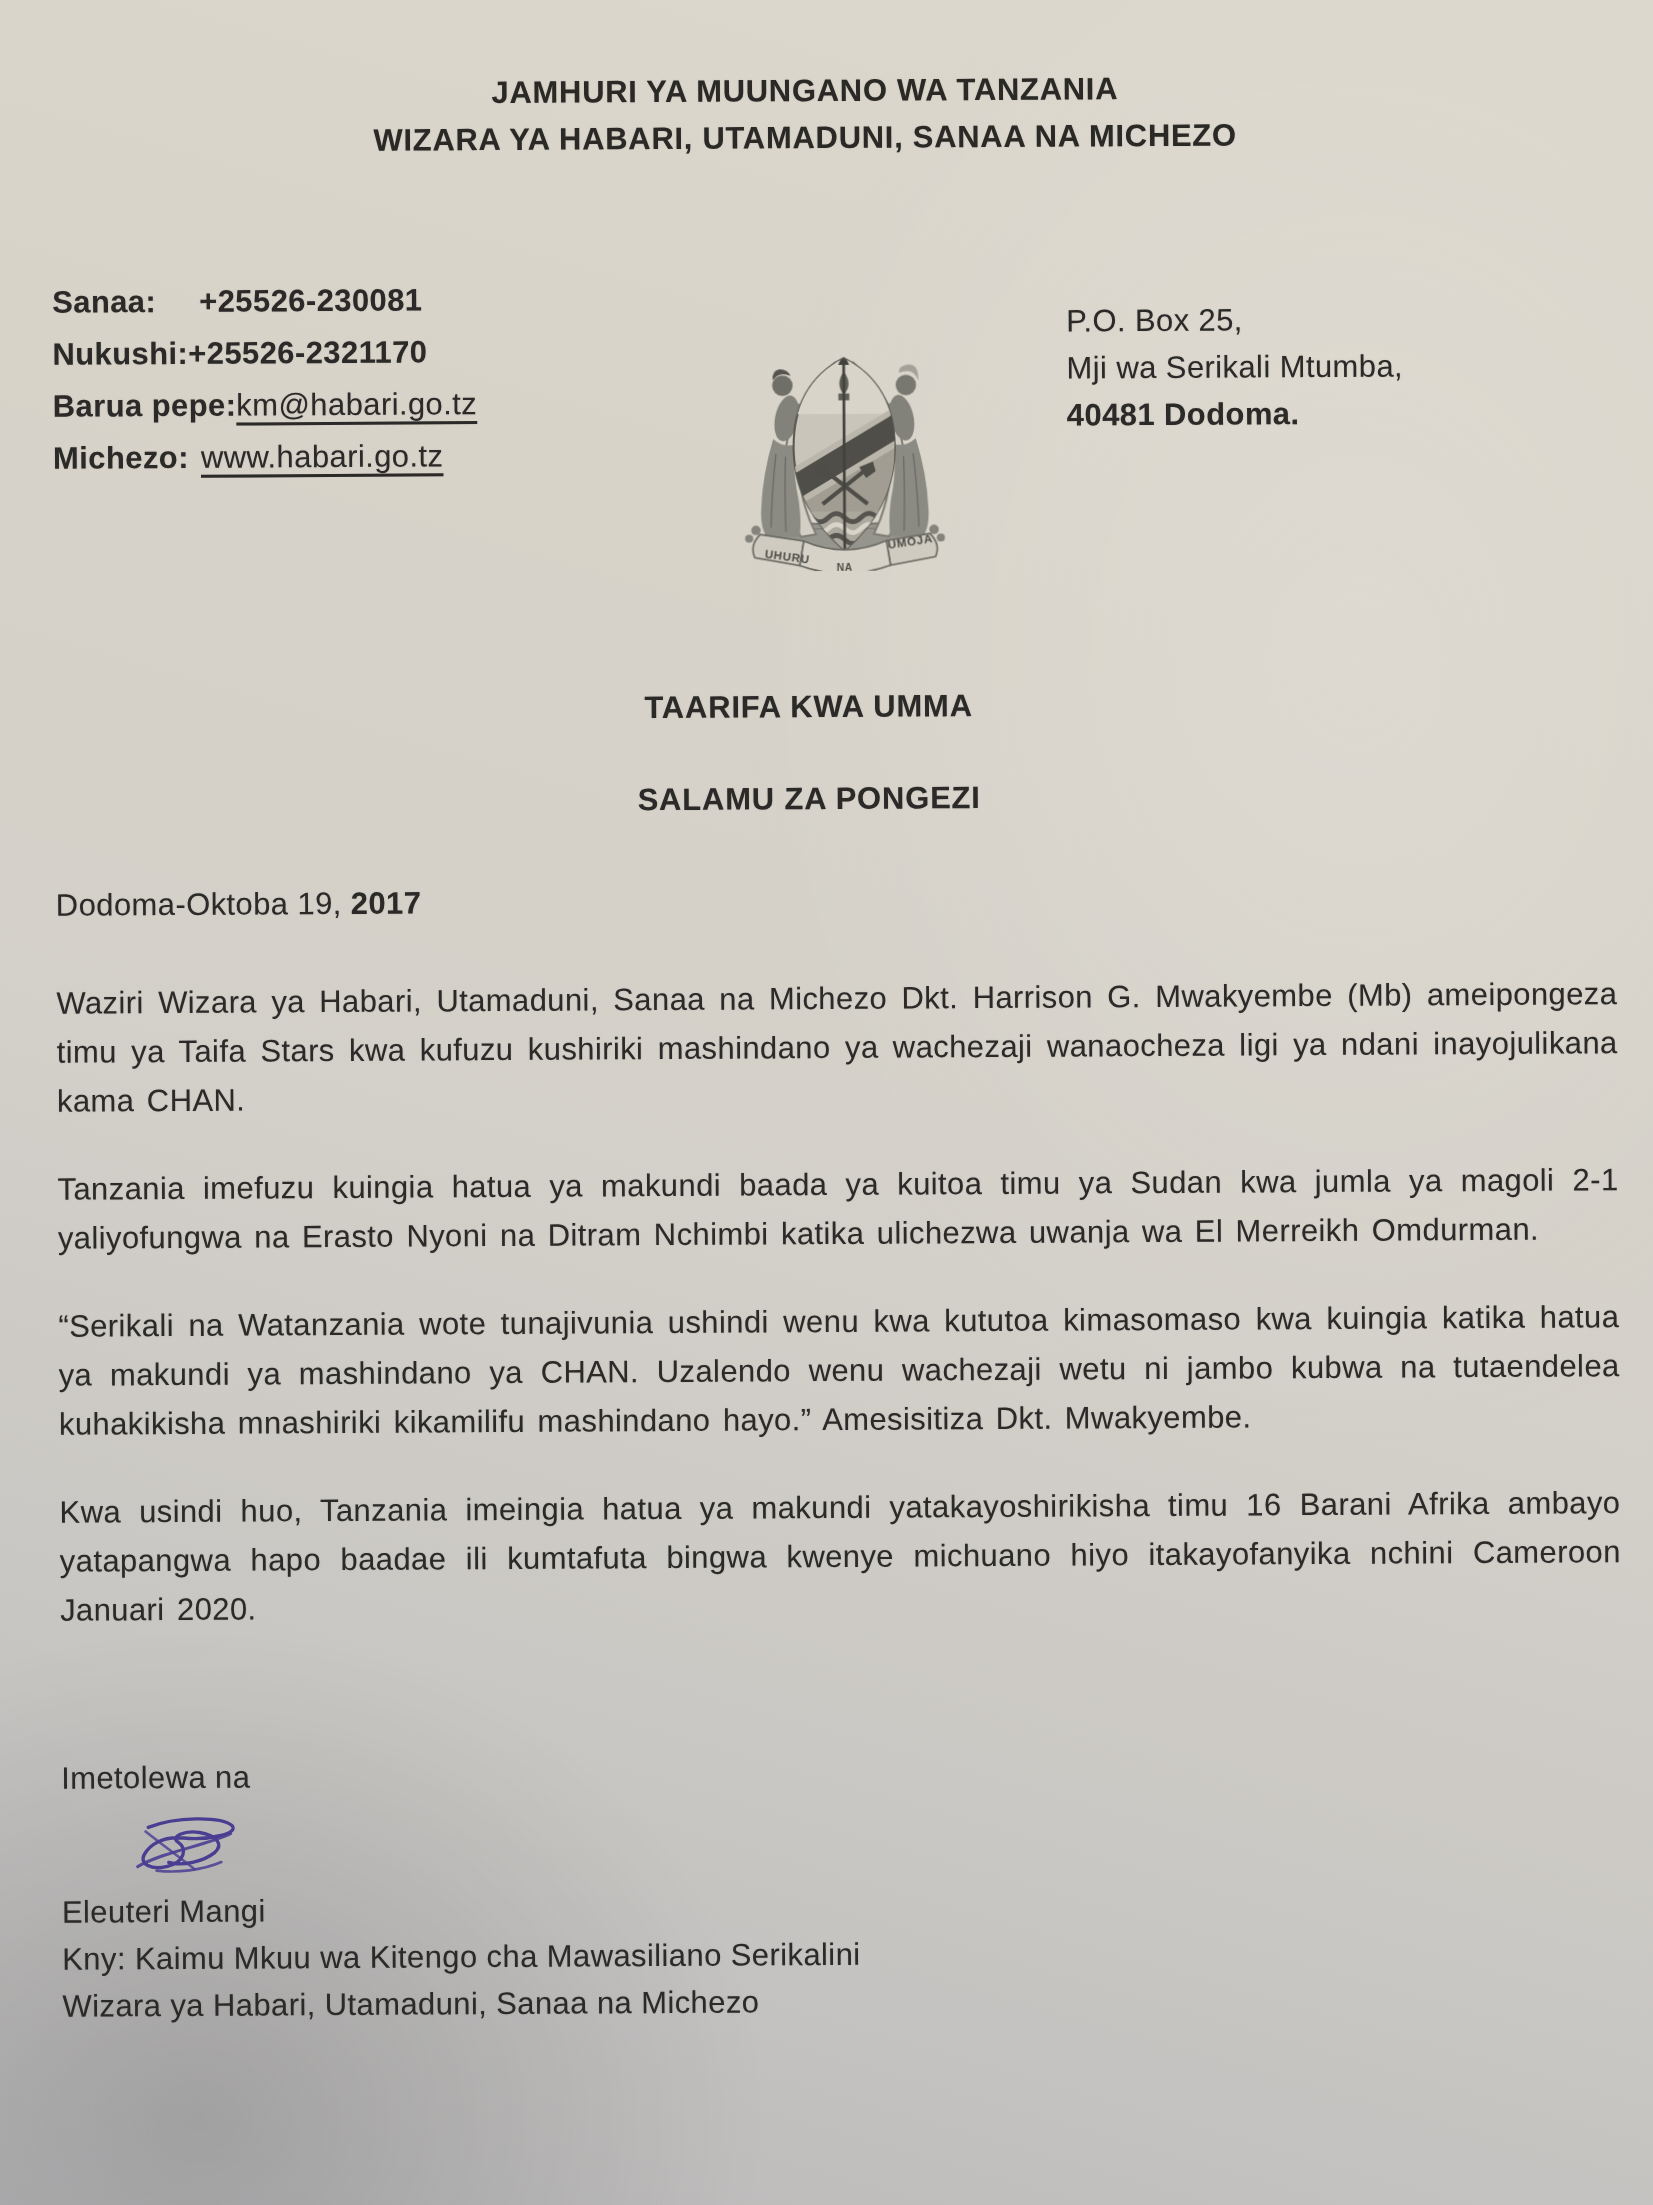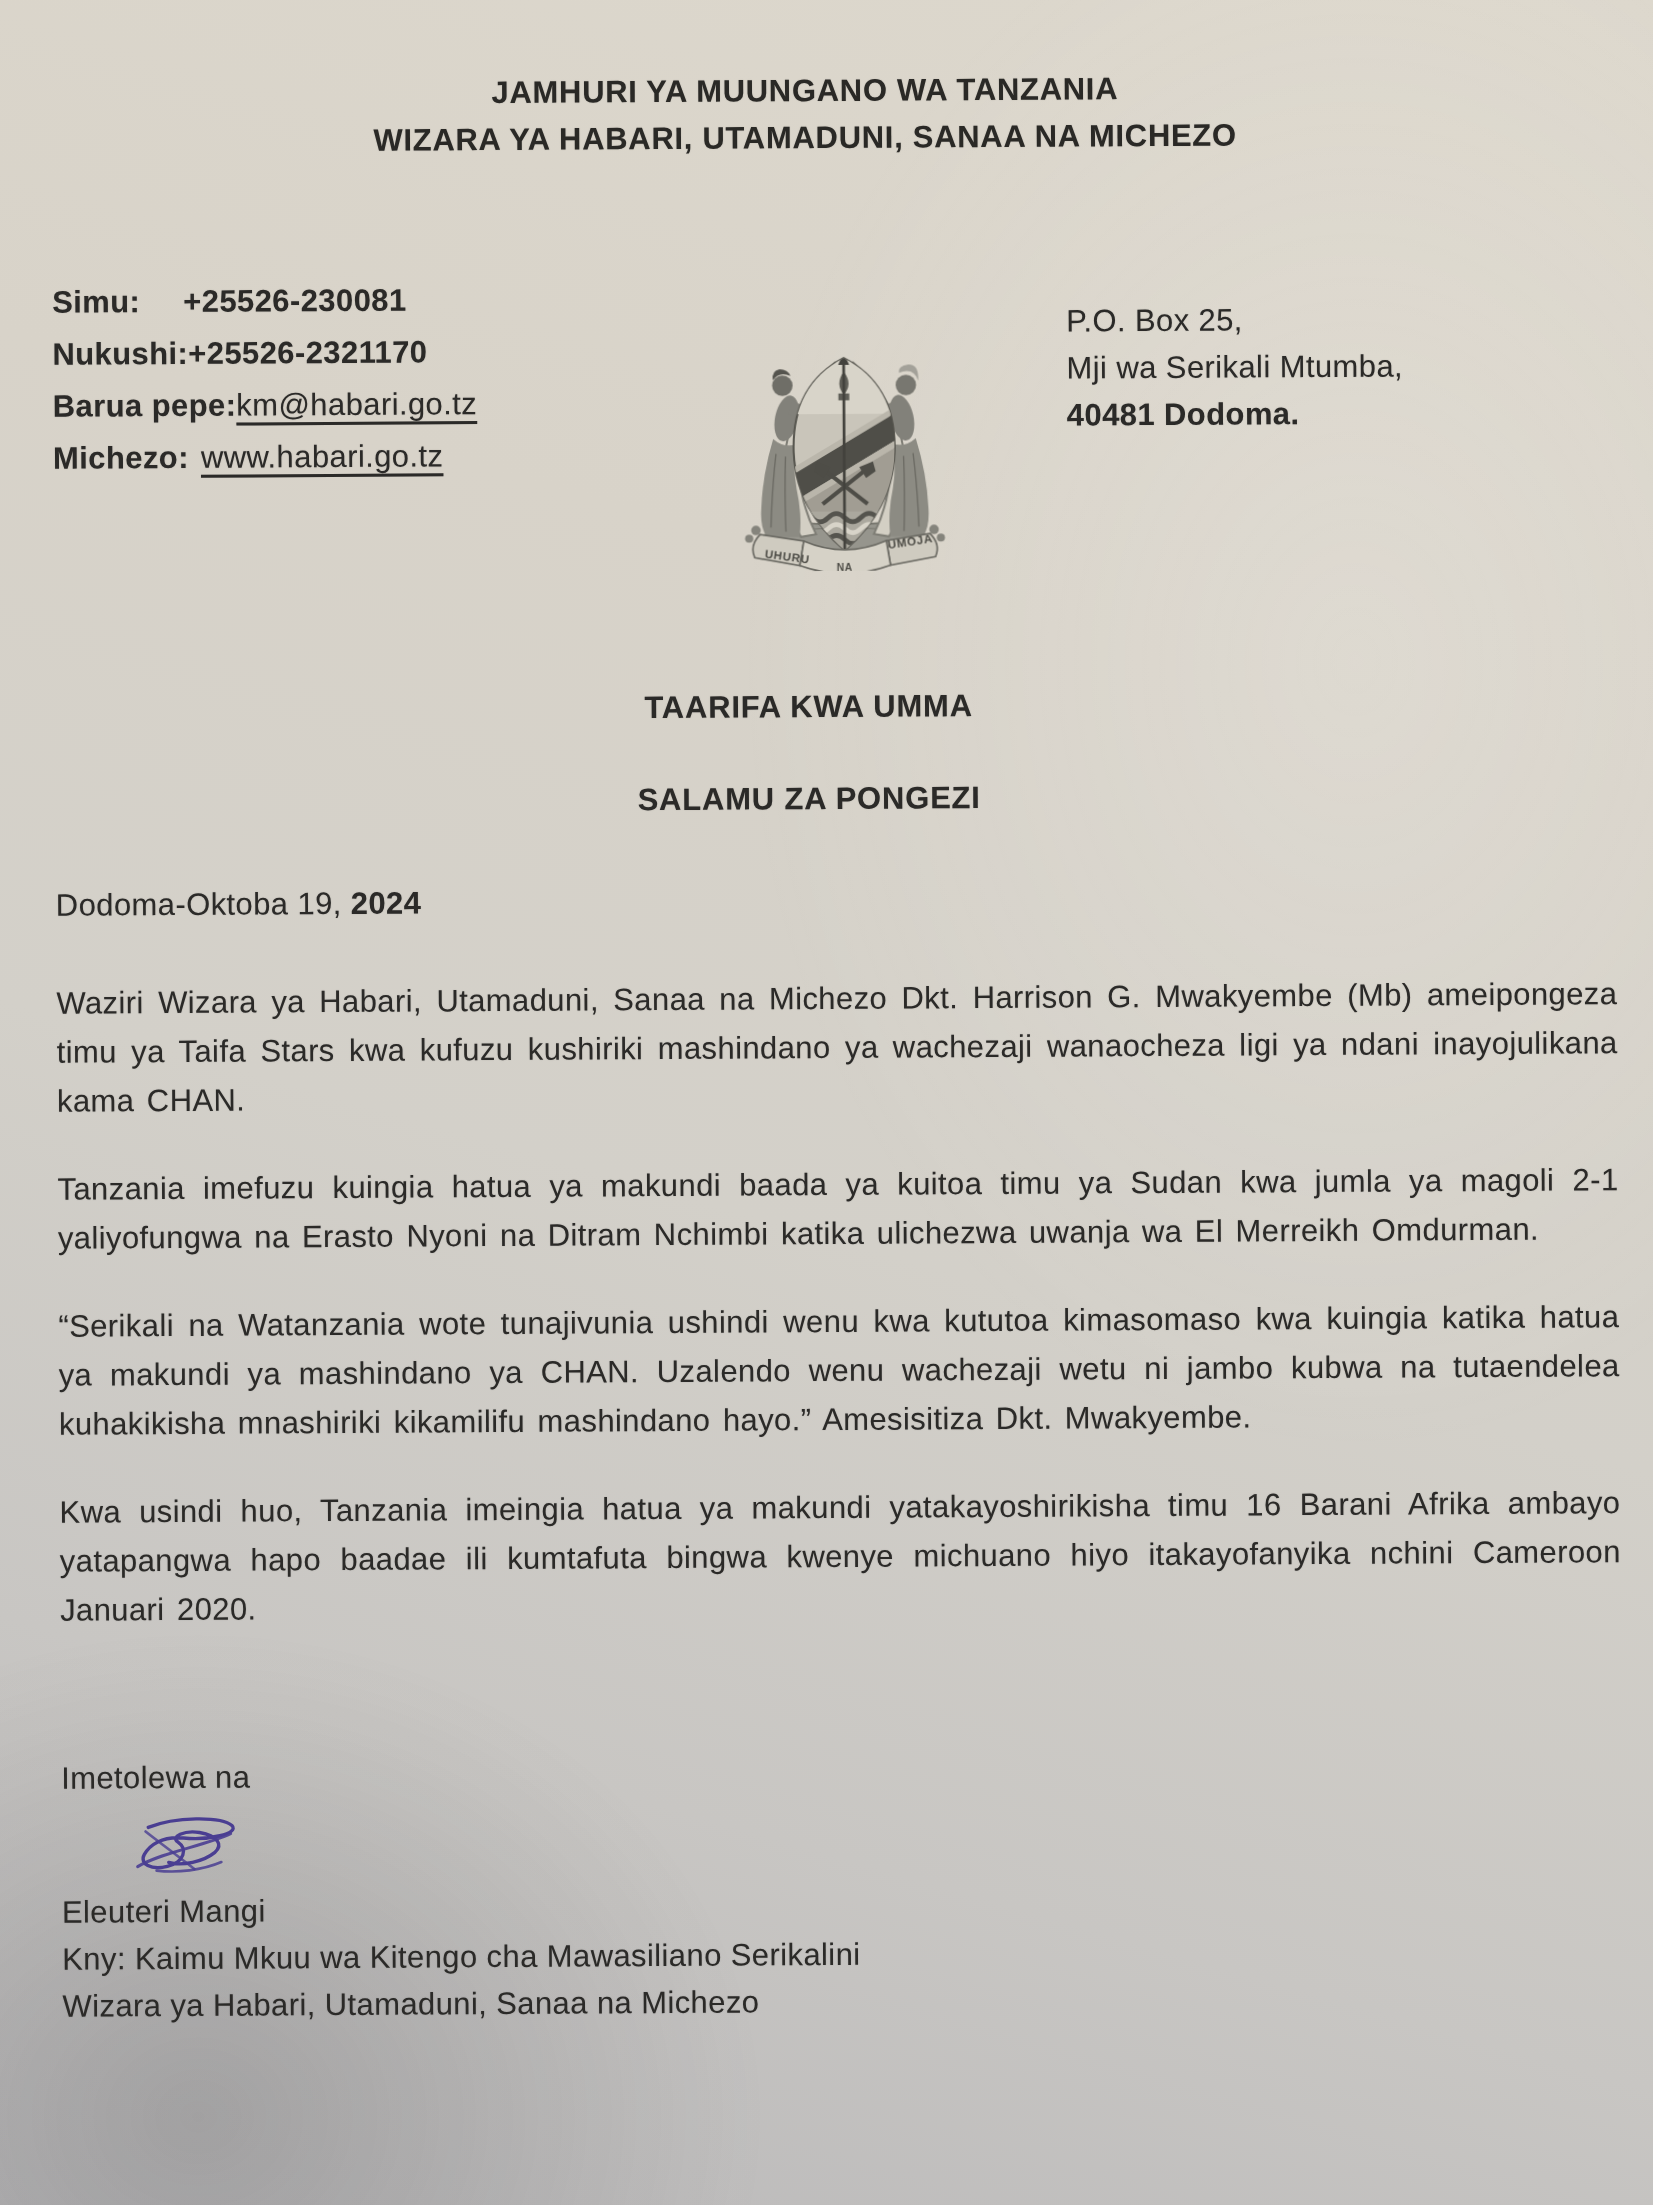--- a/index.html
+++ b/index.html
@@ -55,21 +55,21 @@
 </style>
 </head>
 <body>
 
 <div class="sheet">
 
   <div class="center-block txt header-line header1">JAMHURI YA MUUNGANO WA TANZANIA</div>
   <div class="center-block txt header-line header2">WIZARA YA HABARI, UTAMADUNI, SANAA NA MICHEZO</div>
 
   <div class="contact txt">
-    <span class="row"><span class="lbl">Simu:</span><span class="val-bold gap">+25526-230081</span></span>
+    <span class="row"><span class="lbl">Sanaa:</span><span class="val-bold gap">+25526-230081</span></span>
     <span class="row"><span class="lbl">Nukushi:</span><span class="val-bold">+25526-2321170</span></span>
     <span class="row"><span class="lbl">Barua pepe:</span><span class="underlined">km@habari.go.tz</span></span>
     <span class="row"><span class="lbl">Michezo:</span><span class="underlined smallgap">www.habari.go.tz</span></span>
   </div>
 
   <div class="address txt">
     <div>P.O. Box 25,</div>
     <div>Mji wa Serikali Mtumba,</div>
     <div class="b">40481 Dodoma.</div>
   </div>
@@ -148,21 +148,21 @@
       <text x="170" y="382" font-size="15" font-weight="bold" fill="#4c4b45" letter-spacing="1">NA</text>
       <text x="246" y="350" font-size="17" font-weight="bold" fill="#4c4b45" letter-spacing="1" transform="rotate(-8 246 350)">UMOJA</text>
     </g>
   </svg>
 
   <div class="center-block txt title-main">TAARIFA KWA UMMA</div>
   <div class="center-block txt title-sub">SALAMU ZA PONGEZI</div>
 
   <div class="dateline txt">
     <span>Dodoma-Oktoba 19,</span>
-    <span class="b">2024</span>
+    <span class="b">2017</span>
   </div>
 
   <div class="bodytext txt">
     <p>Waziri Wizara ya Habari, Utamaduni, Sanaa na Michezo Dkt. Harrison G. Mwakyembe (Mb) ameipongeza timu ya Taifa Stars kwa kufuzu kushiriki mashindano ya wachezaji wanaocheza ligi ya ndani inayojulikana kama CHAN.</p>
     <p>Tanzania imefuzu kuingia hatua ya makundi baada ya kuitoa timu ya Sudan kwa jumla ya magoli 2-1 yaliyofungwa na Erasto Nyoni na Ditram Nchimbi katika ulichezwa uwanja wa El Merreikh Omdurman.</p>
     <p>“Serikali na Watanzania wote tunajivunia ushindi wenu kwa kututoa kimasomaso kwa kuingia katika hatua ya makundi ya mashindano ya CHAN. Uzalendo wenu wachezaji wetu ni jambo kubwa na tutaendelea kuhakikisha mnashiriki kikamilifu mashindano hayo.” Amesisitiza Dkt. Mwakyembe.</p>
     <p>Kwa usindi huo, Tanzania imeingia hatua ya makundi yatakayoshirikisha timu 16 Barani Afrika ambayo yatapangwa hapo baadae ili kumtafuta bingwa kwenye michuano hiyo itakayofanyika nchini Cameroon Januari 2020.</p>
   </div>
 
   <div class="issued txt">Imetolewa na</div>

